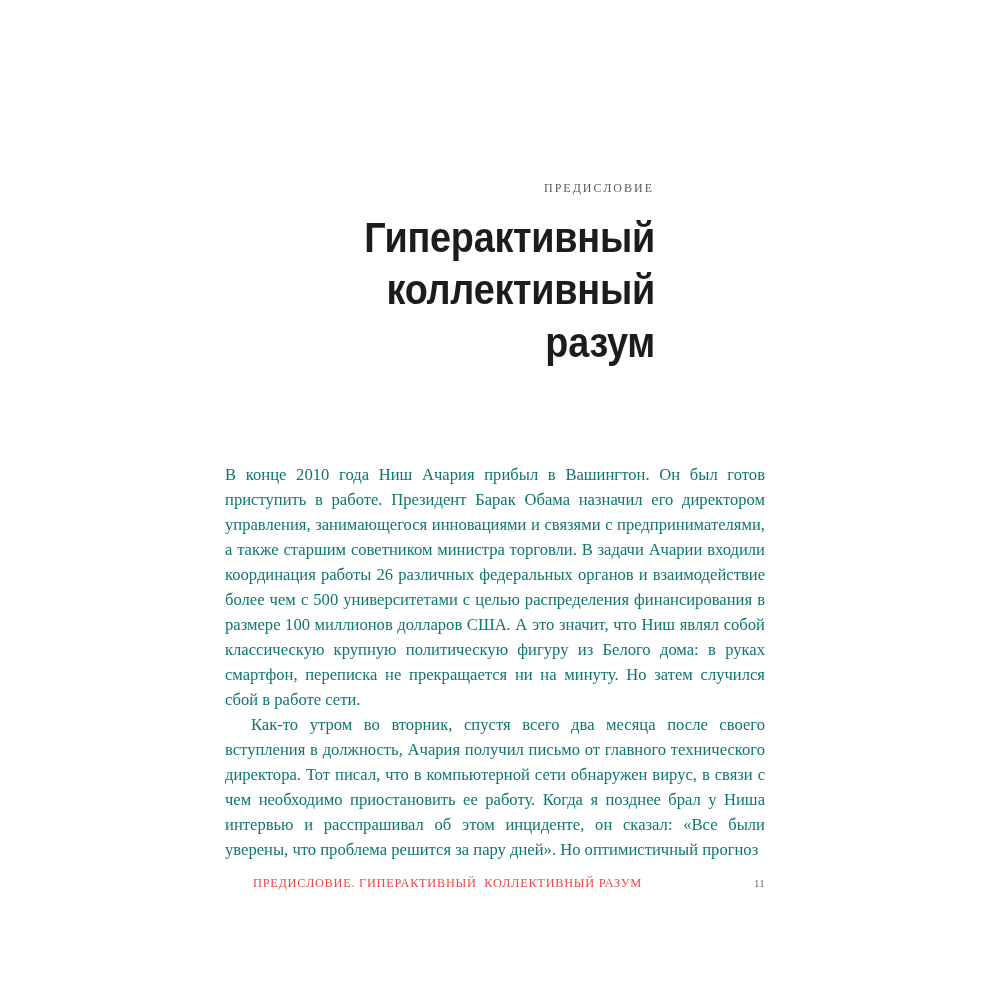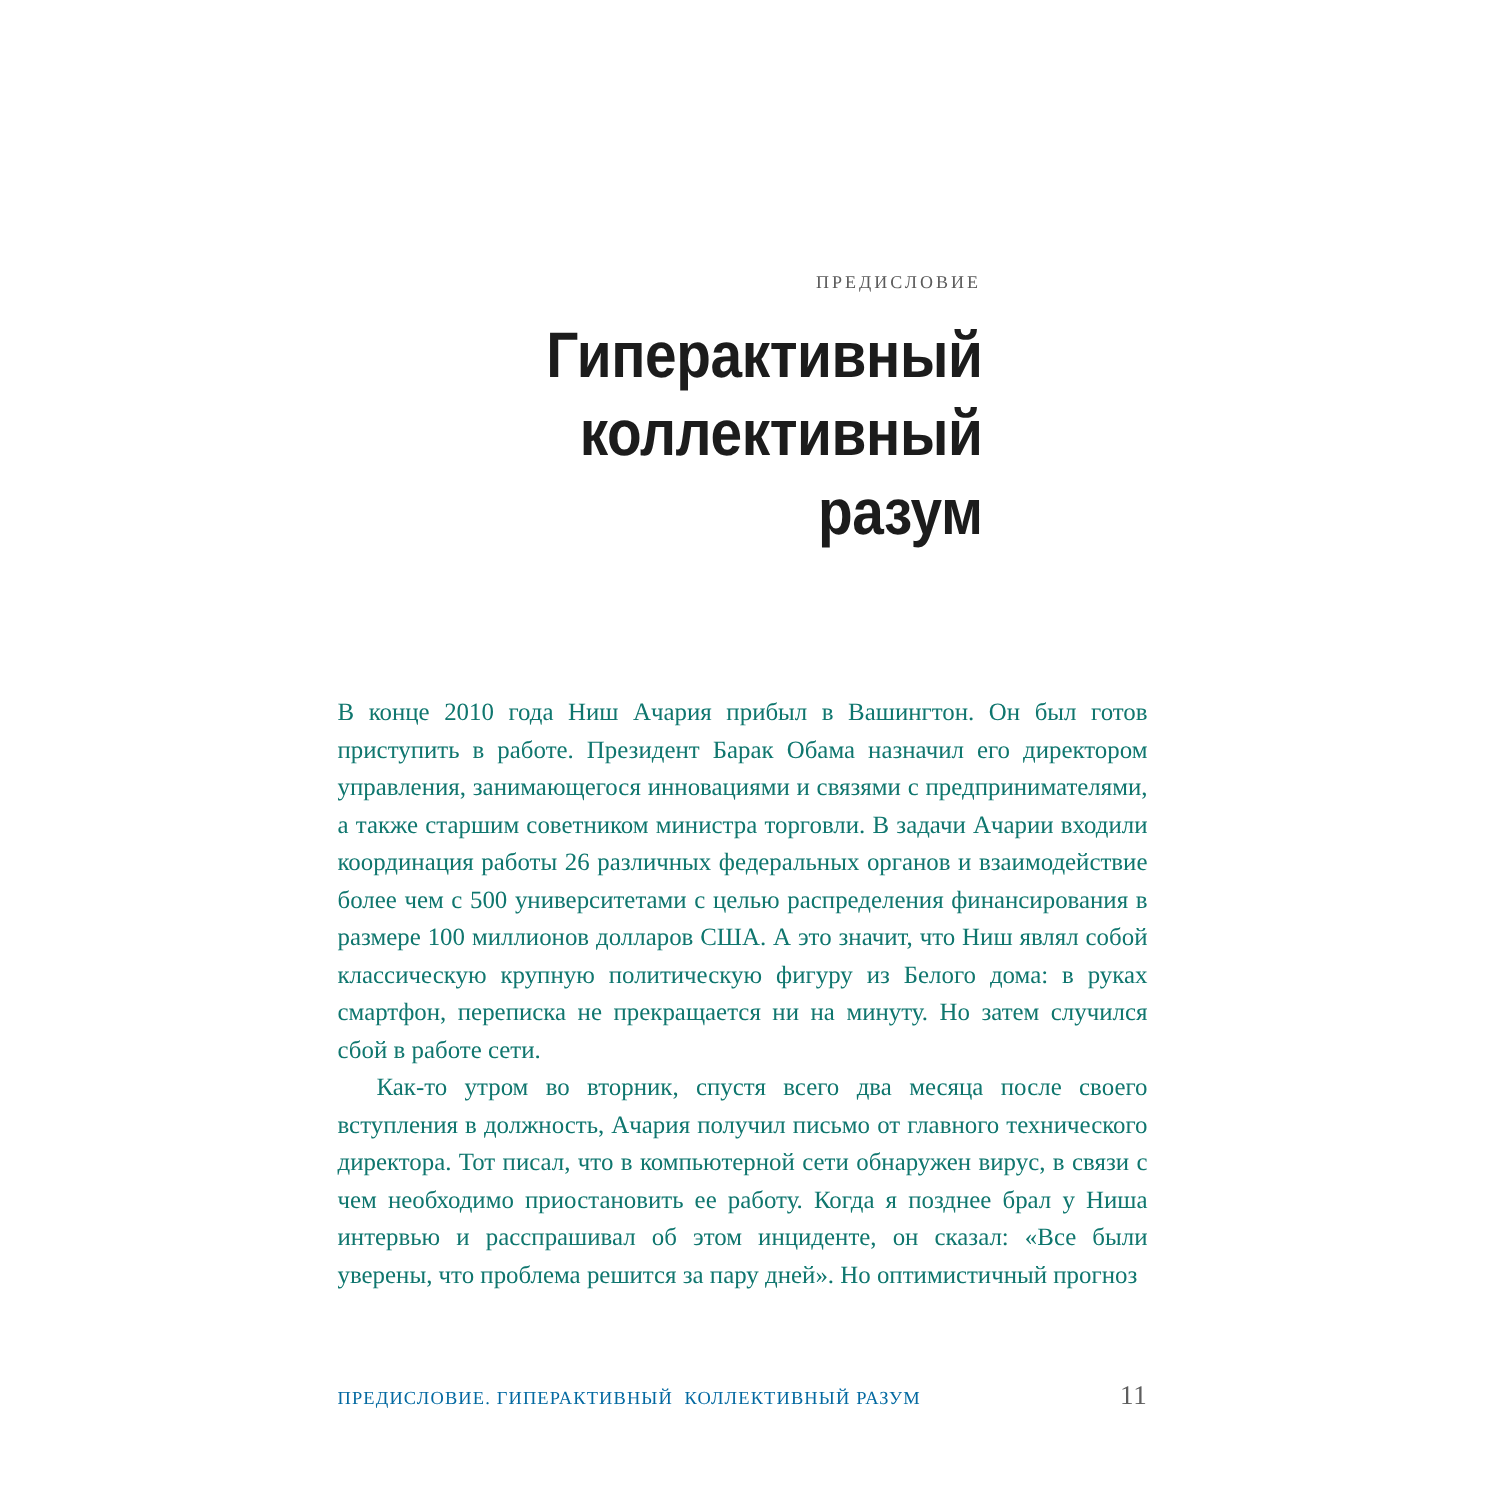--- a/index.html
+++ b/index.html
@@ -92,31 +92,31 @@
     width: 540px;
     display: flex;
     align-items: baseline;
     justify-content: space-between;
   }
 
   .footer-running-head {
     font-family: "Liberation Serif", "DejaVu Serif", serif;
     font-size: 12.3px;
     letter-spacing: 0.75px;
-    color: #0369a1;
+    color: #ef4444;
     text-transform: uppercase;
     white-space: pre;
+    margin-left: 28px;
   }
 
   .footer-page-number {
     font-family: "Liberation Serif", "DejaVu Serif", serif;
-    font-size: 18px;
+    font-size: 10px;
     color: #5e5e5e;
     letter-spacing: 0.5px;
-    margin-top: 44px;
   }
 </style>
 </head>
 <body>
 
 <div class="page">
 
   <div class="heading-block">
     <div class="kicker">Предисловие</div>
     <h1 class="chapter-title">Гиперактивный

